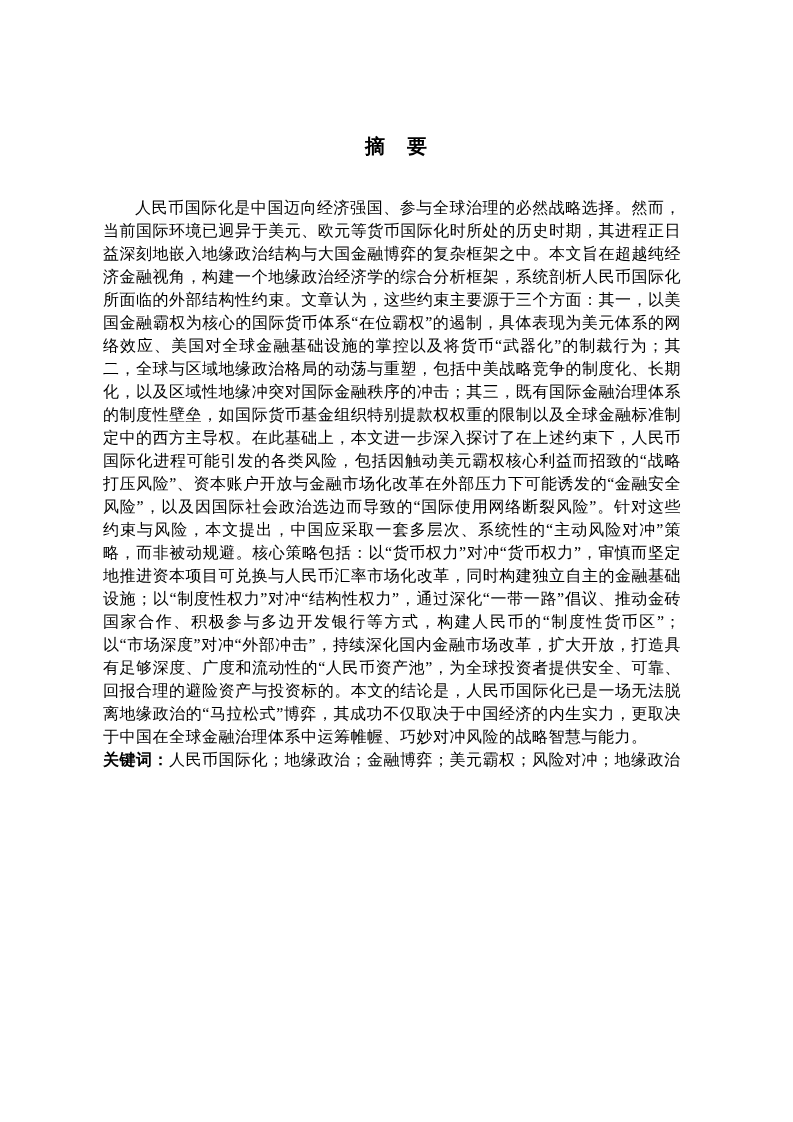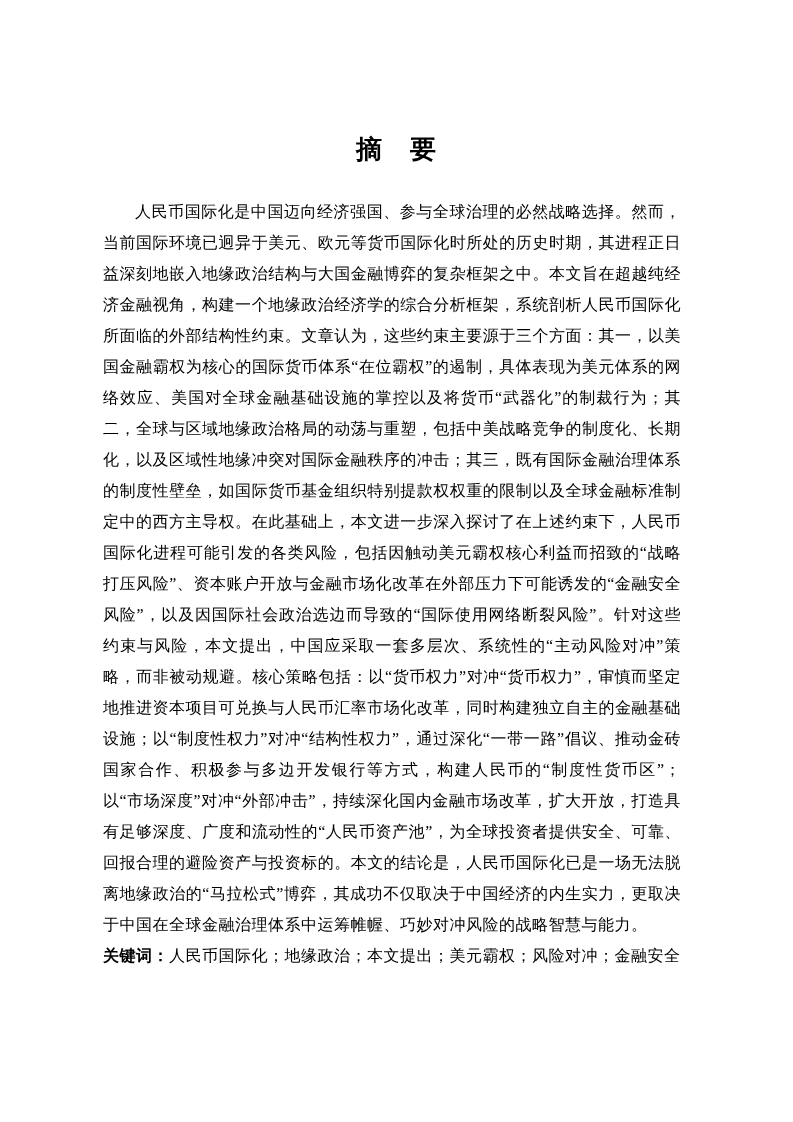--- a/index.html
+++ b/index.html
@@ -21,32 +21,32 @@
   }
   .doc-title {
     position: absolute;
     top: 134px;
     left: 0;
     width: 100%;
     margin: 0;
     text-align: center;
     font-family: "Liberation Sans", "DejaVu Sans", sans-serif;
     font-weight: 700;
-    font-size: 26px;
+    font-size: 20px;
     letter-spacing: 1px;
     line-height: 1.2;
   }
   .content {
     position: absolute;
     left: 103px;
     top: 196px;
     width: 578px;
     font-family: "Liberation Serif", "DejaVu Serif", serif;
     font-size: 16px;
-    line-height: 31px;
+    line-height: 23px;
     letter-spacing: 0.5px;
   }
   .abstract {
     margin: 0;
     text-indent: 2em;
     text-align: justify;
     text-justify: inter-character;
     text-align-last: left;
   }
   .keywords {
@@ -60,15 +60,15 @@
 </style>
 </head>
 <body>
 
 <div class="page">
   <h1 class="doc-title">摘　要</h1>
 
   <div class="content">
     <p class="abstract">人民币国际化是中国迈向经济强国、参与全球治理的必然战略选择。然而，当前国际环境已迥异于美元、欧元等货币国际化时所处的历史时期，其进程正日益深刻地嵌入地缘政治结构与大国金融博弈的复杂框架之中。本文旨在超越纯经济金融视角，构建一个地缘政治经济学的综合分析框架，系统剖析人民币国际化所面临的外部结构性约束。文章认为，这些约束主要源于三个方面：其一，以美国金融霸权为核心的国际货币体系“在位霸权”的遏制，具体表现为美元体系的网络效应、美国对全球金融基础设施的掌控以及将货币“武器化”的制裁行为；其二，全球与区域地缘政治格局的动荡与重塑，包括中美战略竞争的制度化、长期化，以及区域性地缘冲突对国际金融秩序的冲击；其三，既有国际金融治理体系的制度性壁垒，如国际货币基金组织特别提款权权重的限制以及全球金融标准制定中的西方主导权。在此基础上，本文进一步深入探讨了在上述约束下，人民币国际化进程可能引发的各类风险，包括因触动美元霸权核心利益而招致的“战略打压风险”、资本账户开放与金融市场化改革在外部压力下可能诱发的“金融安全风险”，以及因国际社会政治选边而导致的“国际使用网络断裂风险”。针对这些约束与风险，本文提出，中国应采取一套多层次、系统性的“主动风险对冲”策略，而非被动规避。核心策略包括：以“货币权力”对冲“货币权力”，审慎而坚定地推进资本项目可兑换与人民币汇率市场化改革，同时构建独立自主的金融基础设施；以“制度性权力”对冲“结构性权力”，通过深化“一带一路”倡议、推动金砖国家合作、积极参与多边开发银行等方式，构建人民币的“制度性货币区”；以“市场深度”对冲“外部冲击”，持续深化国内金融市场改革，扩大开放，打造具有足够深度、广度和流动性的“人民币资产池”，为全球投资者提供安全、可靠、回报合理的避险资产与投资标的。本文的结论是，人民币国际化已是一场无法脱离地缘政治的“马拉松式”博弈，其成功不仅取决于中国经济的内生实力，更取决于中国在全球金融治理体系中运筹帷幄、巧妙对冲风险的战略智慧与能力。</p>
 
-    <p class="keywords"><span class="kw-label">关键词：</span><span class="kw-text">人民币国际化；地缘政治；本文提出；美元霸权；风险对冲；金融安全</span></p>
+    <p class="keywords"><span class="kw-label">关键词：</span><span class="kw-text">人民币国际化；地缘政治；金融博弈；美元霸权；风险对冲；地缘政治</span></p>
   </div>
 </div>
 
 </body></html>

